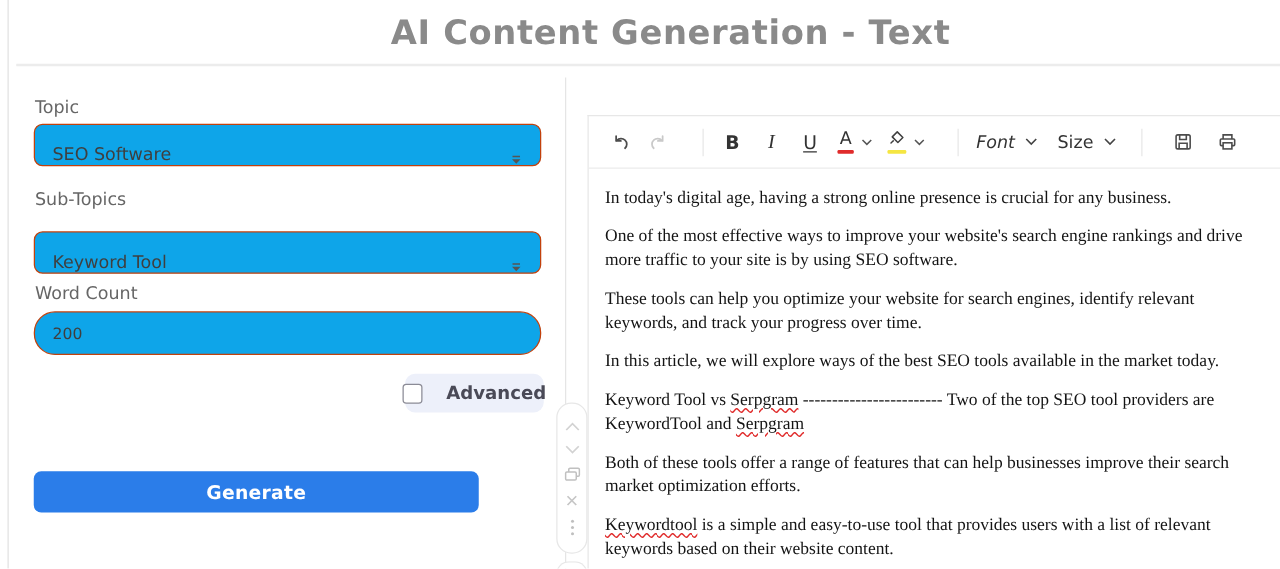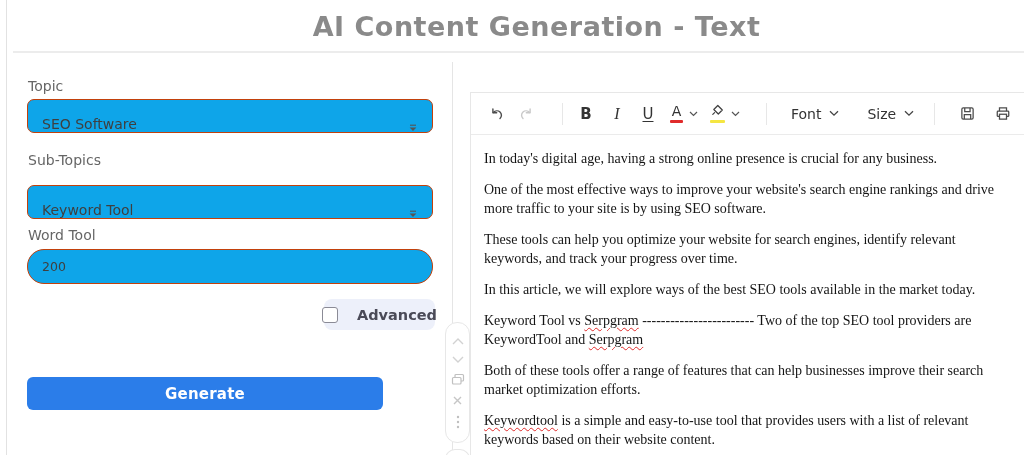--- a/index.html
+++ b/index.html
@@ -49,22 +49,22 @@
   .tb-bold{font-weight:700;}
   .tb-italic{font-style:italic;font-family:"Liberation Serif","DejaVu Serif",serif;font-size:16px;}
   .tb-underline{text-decoration:underline;text-underline-offset:2px;}
   .tb-colorgrp{display:inline-flex;align-items:center;margin-right:12px;cursor:pointer;}
   .color-stack{display:inline-flex;flex-direction:column;align-items:center;margin-right:6px;}
   .colorA{font-size:14px;font-weight:500;line-height:14px;color:#333;}
   .bar{width:13px;height:2.5px;margin-top:2px;border-radius:1px;}
   .bar-font{background:var(--font-color-bar,#e02b2b);}
   .bar-high{background:var(--highlight-bar,#f5e642);}
   .tb-dd{display:inline-flex;align-items:center;gap:8px;font-size:14px;color:#333;cursor:pointer;}
-  .dd-font{margin-left:10px;}
-  .dd-size{margin-left:28px;}
+  .dd-font{margin-left:0;font-style:italic;}
+  .dd-size{margin-left:16px;}
   .sep-2{margin:0 0 0 20px;}
   .tb-save{margin-left:24px;}
   .tb-print{margin-left:18px;}
 
   .content{padding:14px 10px 0 13px;font-family:"Liberation Serif","DejaVu Serif",serif;
            font-size:14px;line-height:19px;color:#141414;}
   .para{margin:0 0 12px 0;white-space:pre-wrap;}
   .misspell{text-decoration:underline;text-decoration-style:wavy;
             text-decoration-color:var(--squiggle-red,#e02b2b);text-decoration-thickness:1px;text-underline-offset:2px;}
 </style>
@@ -91,21 +91,21 @@
   <div class="field select sel-sub">
     <span>Keyword Tool</span>
     <span class="caret">
       <svg width="10" height="8" viewBox="0 0 10 8">
           <path d="M2 1.2 H8" stroke="#555" stroke-width="1.1" fill="none"></path>
           <path d="M1.6 3.4 L5 7 L8.4 3.4 Z" fill="#555"></path>
         </svg>
     </span>
   </div>
 
-  <span class="lbl lbl-wc">Word Tool</span>
+  <span class="lbl lbl-wc">Word Count</span>
   <input class="field wc-input" type="text" value="200" style="">
 
   <div class="advanced">
     <span class="checkbox"></span>
     <span class="advanced-label">Advanced</span>
   </div>
 
   <button class="generate">Generate</button>
 
   <div class="vsep"></div>

